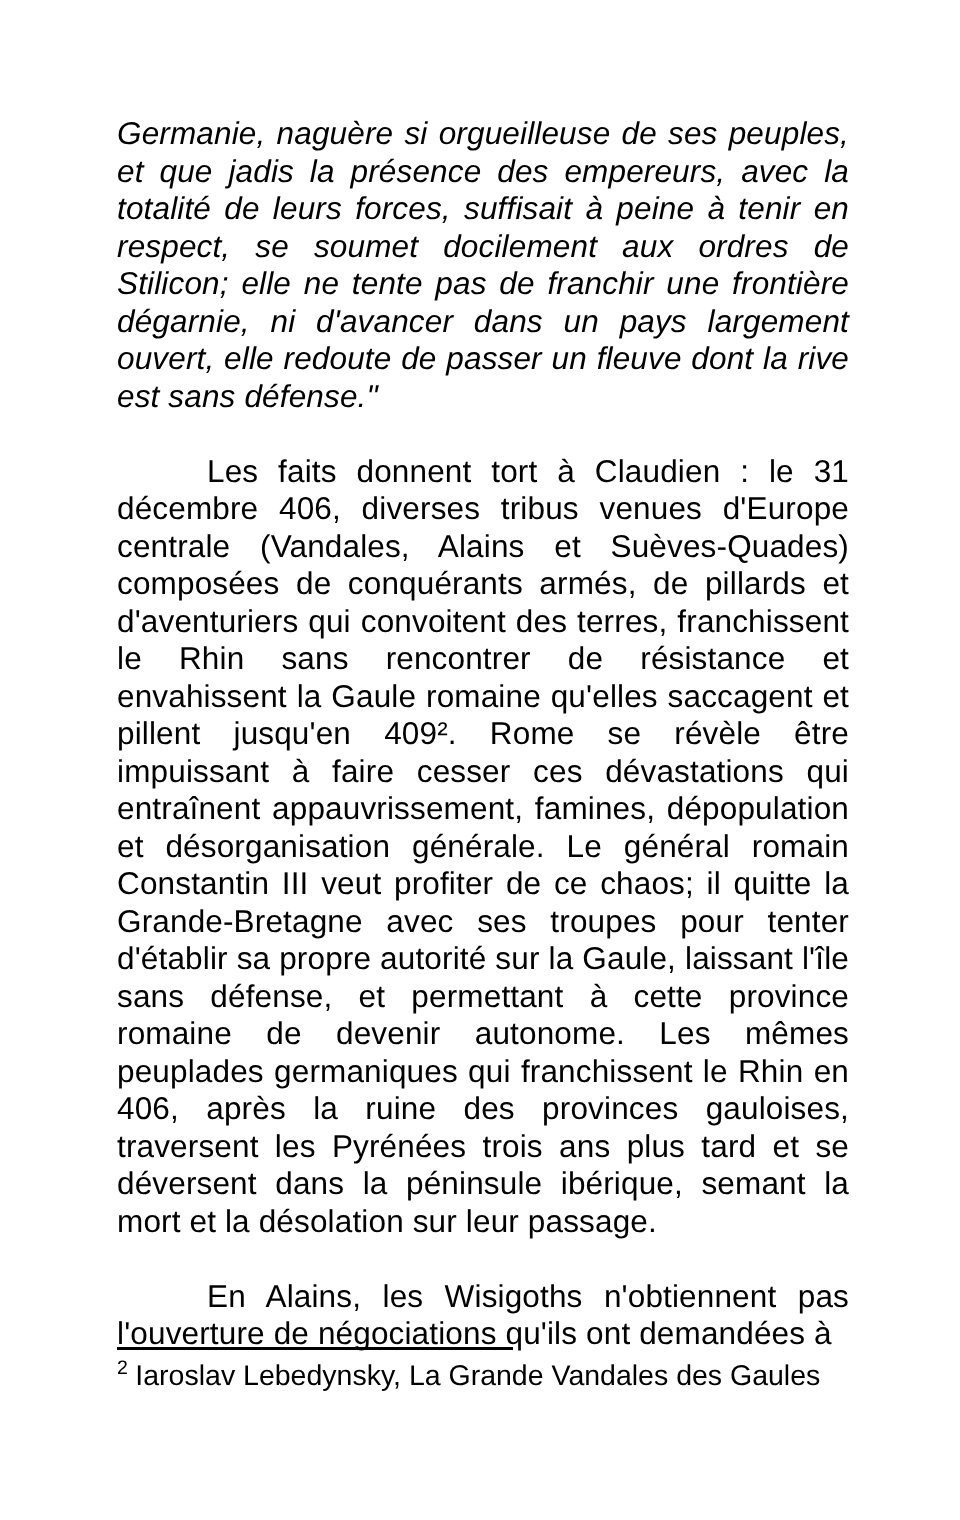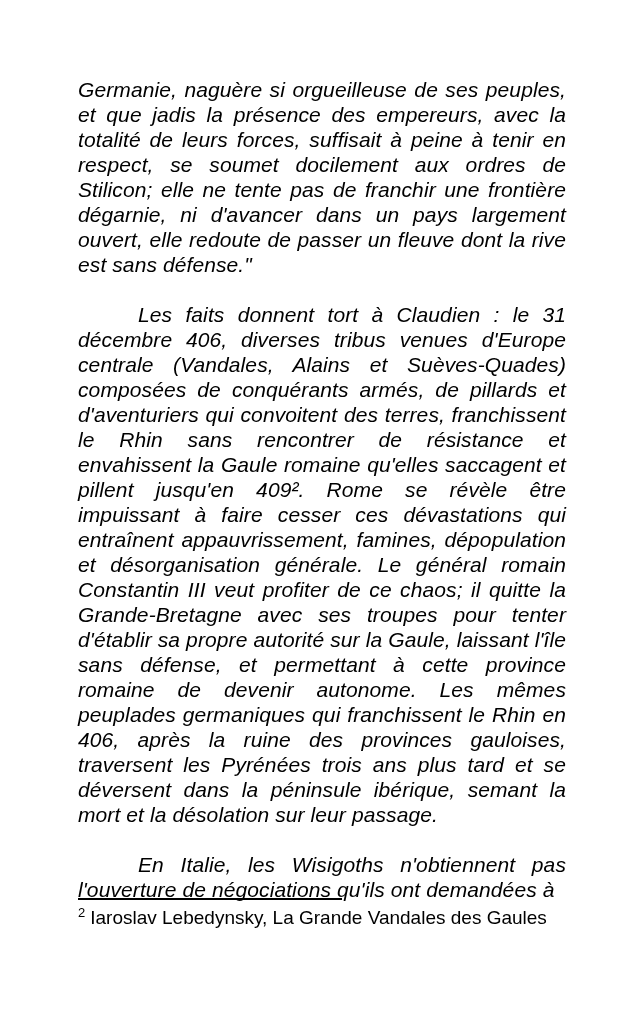--- a/index.html
+++ b/index.html
@@ -23,21 +23,20 @@
     top: 77px;
     width: 488px;
   }
   .content p {
     margin: 0 0 25px 0;
     font-size: 21px;
     line-height: 25px;
     text-align: justify;
     text-justify: inter-word;
     letter-spacing: 0.1px;
-    font-style: italic;
   }
   p.quote {
     font-style: italic;
   }
   p.indented {
     text-indent: 60px;
   }
   .footnote-block {
     position: absolute;
     left: 78px;
@@ -65,21 +64,21 @@
 </head>
 <body>
 
 <div class="page">
 
   <div class="content">
     <p class="quote">Germanie, naguère si orgueilleuse de ses peuples, et que jadis la présence des empereurs, avec la totalité de leurs forces, suffisait à peine à tenir en respect, se soumet docilement aux ordres de Stilicon; elle ne tente pas de franchir une frontière dégarnie, ni d'avancer dans un pays largement ouvert, elle redoute de passer un fleuve dont la rive est sans défense."</p>
 
     <p class="indented">Les faits donnent tort à Claudien : le 31 décembre 406, diverses tribus venues d'Europe centrale (Vandales, Alains et Suèves-Quades) composées de conquérants armés, de pillards et d'aventuriers qui convoitent des terres, franchissent le Rhin sans rencontrer de résistance et envahissent la Gaule romaine qu'elles saccagent et pillent jusqu'en 409². Rome se révèle être impuissant à faire cesser ces dévastations qui entraînent appauvrissement, famines, dépopulation et désorganisation générale. Le général romain Constantin III veut profiter de ce chaos; il quitte la Grande-Bretagne avec ses troupes pour tenter d'établir sa propre autorité sur la Gaule, laissant l'île sans défense, et permettant à cette province romaine de devenir autonome. Les mêmes peuplades germaniques qui franchissent le Rhin en 406, après la ruine des provinces gauloises, traversent les Pyrénées trois ans plus tard et se déversent dans la péninsule ibérique, semant la mort et la désolation sur leur passage.</p>
 
-    <p class="indented">En Italie, les Wisigoths n'obtiennent pas l'ouverture de négociations qu'ils ont demandées à</p>
+    <p class="indented">En Alains, les Wisigoths n'obtiennent pas l'ouverture de négociations qu'ils ont demandées à</p>
   </div>
 
   <div class="footnote-block">
     <div class="footnote-separator"></div>
     <div class="footnote">
       <sup>2</sup><span>Iaroslav Lebedynsky, La Grande Vandales des Gaules</span>
     </div>
   </div>
 
 </div>

